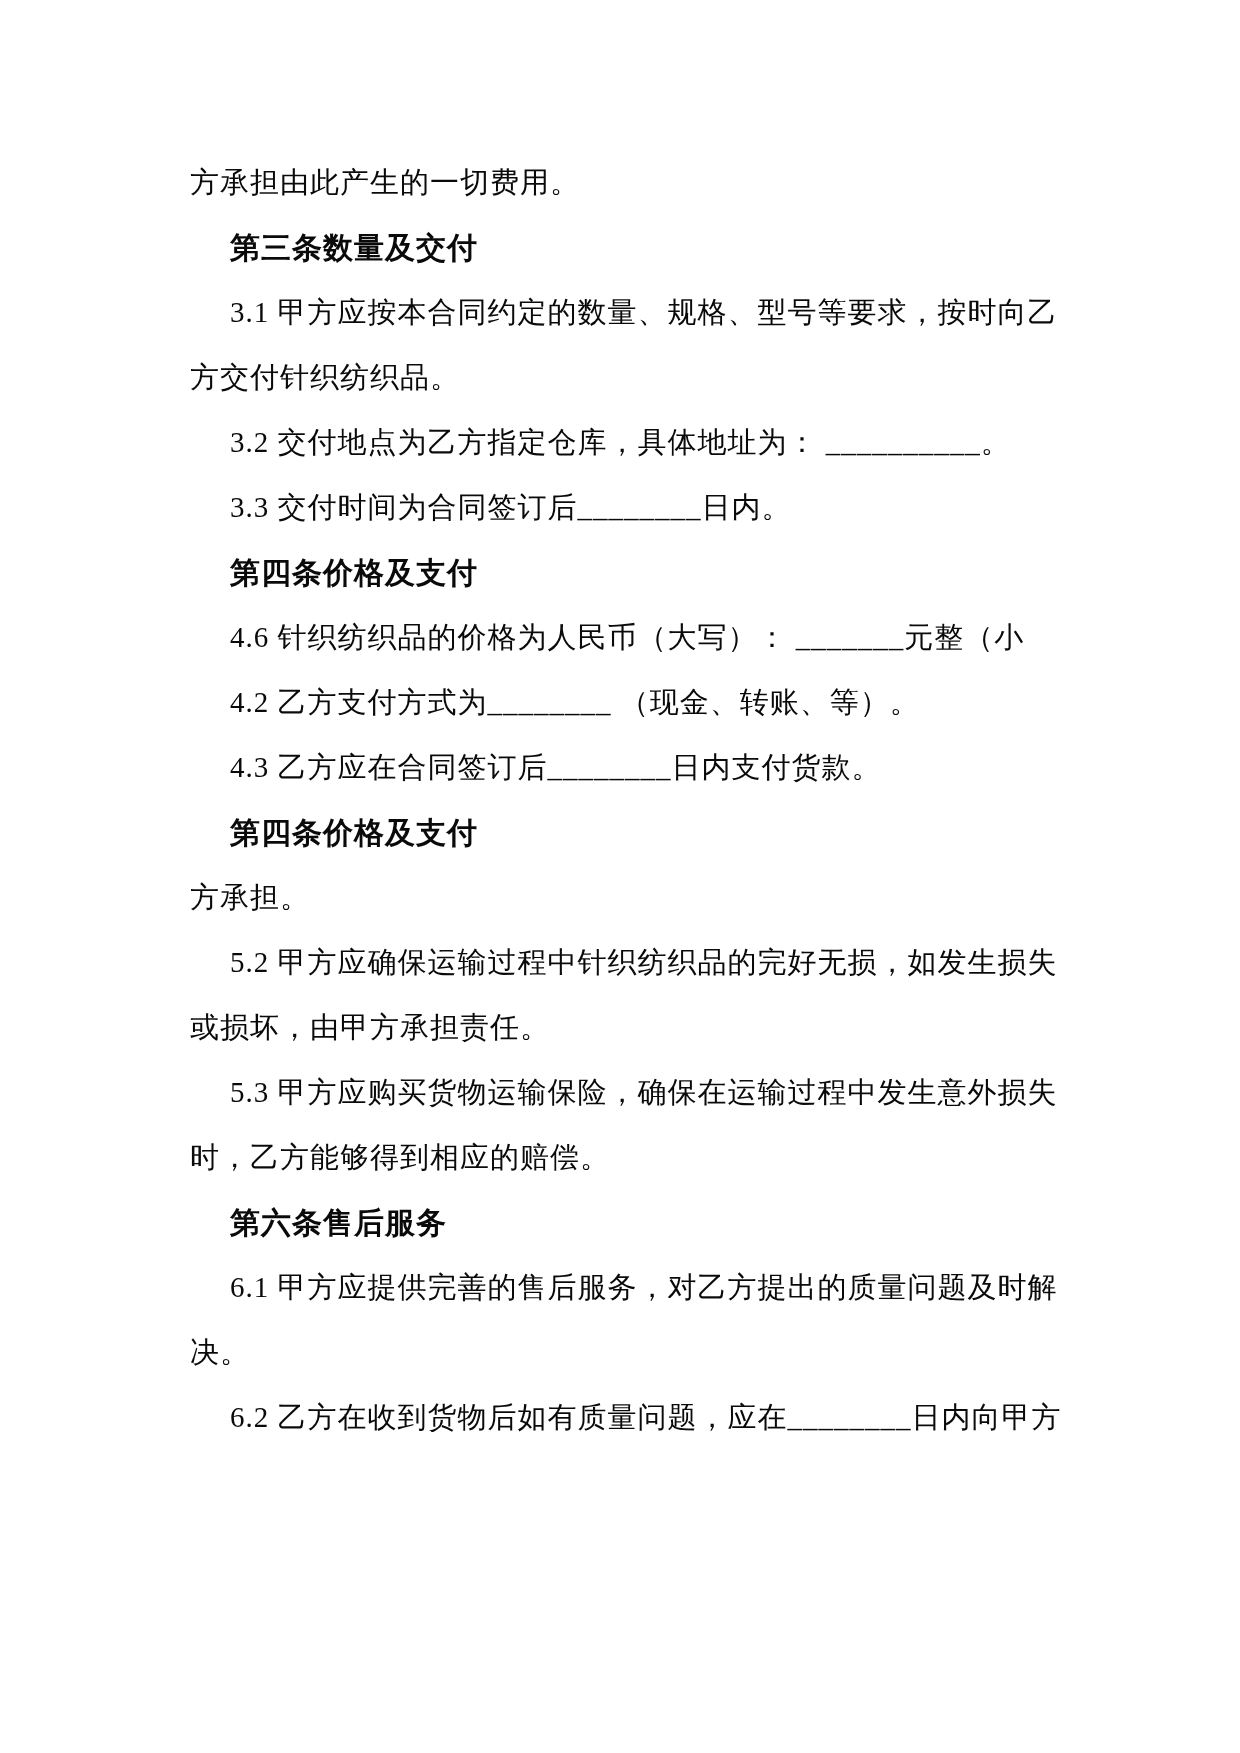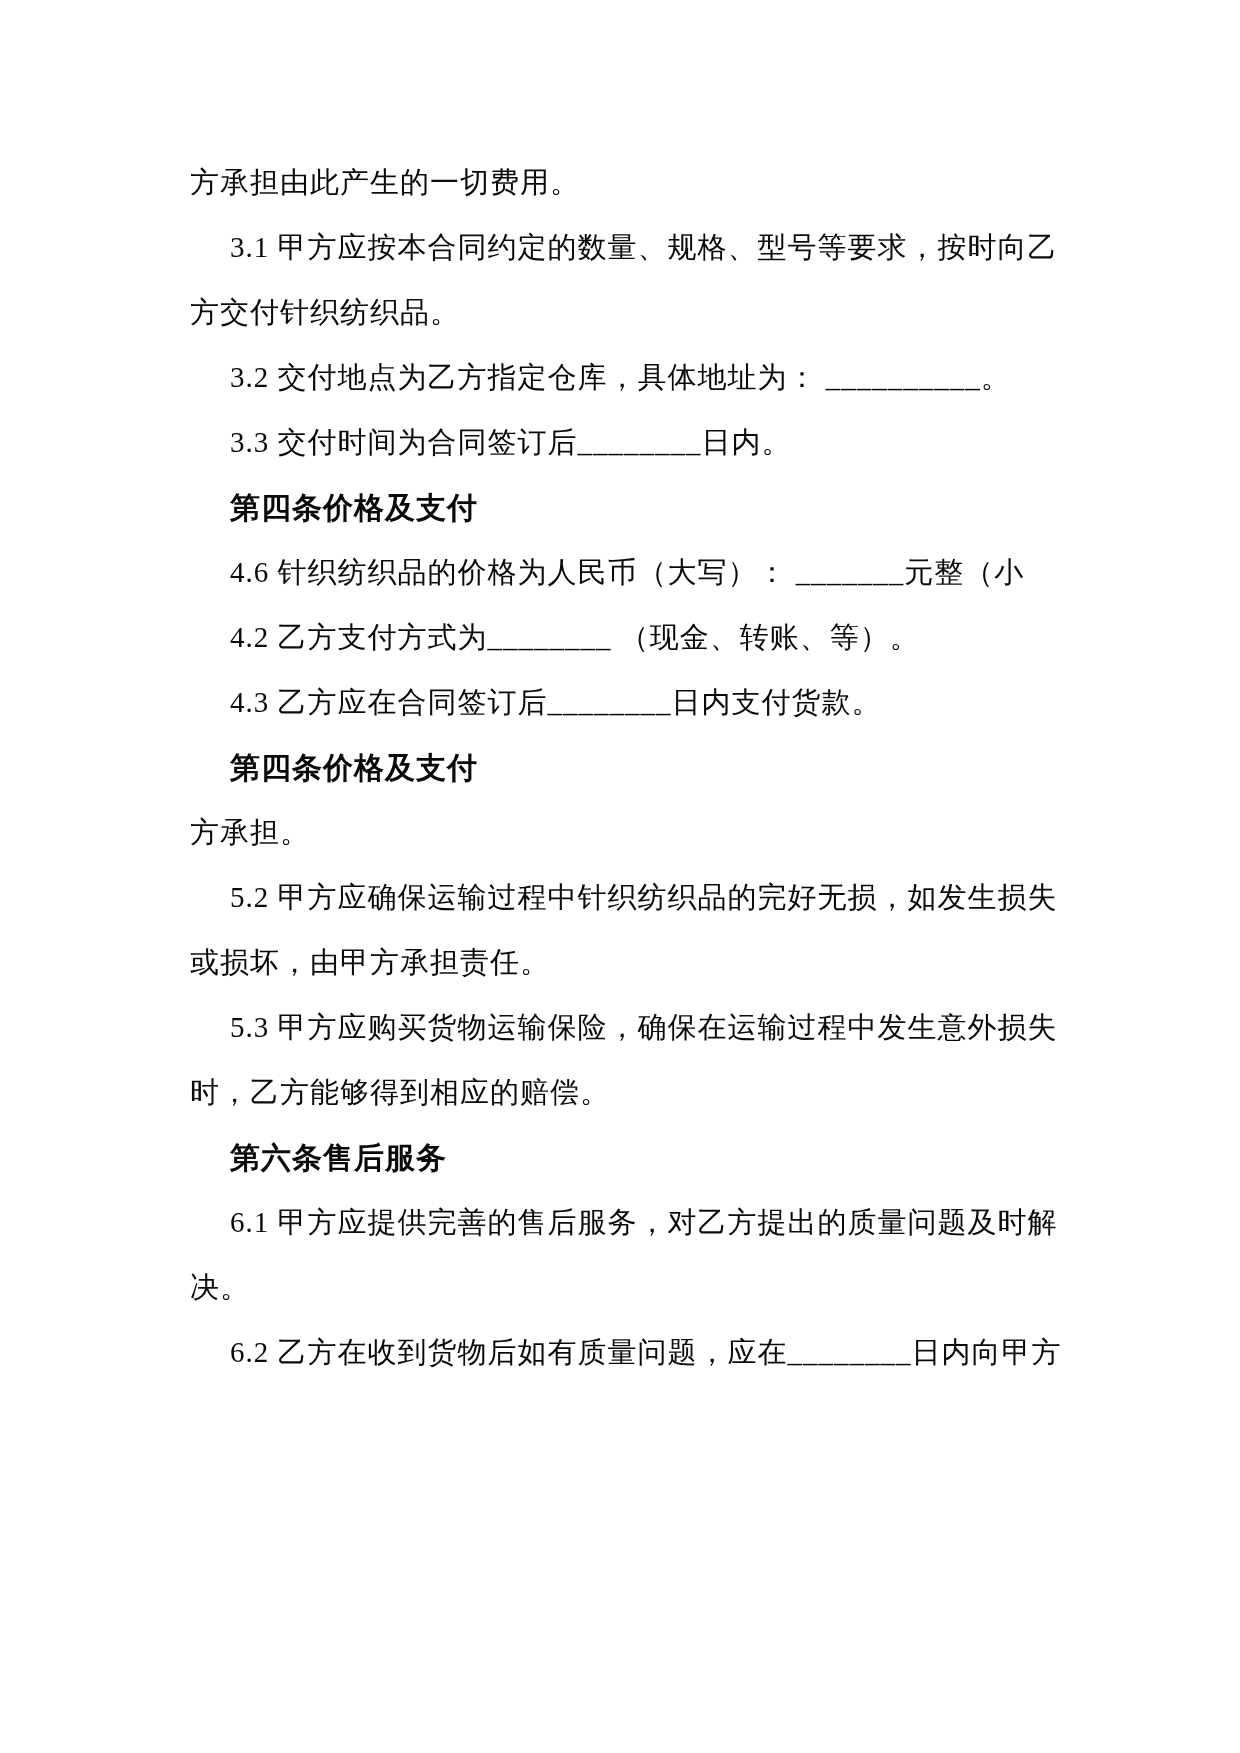--- a/index.html
+++ b/index.html
@@ -38,20 +38,21 @@
     font-size: 30px;
     letter-spacing: 1px;
   }
 </style>
 </head>
 <body>
 
 <div class="page">
   <div class="content">
     <div class="line">方承担由此产生的一切费用。</div>
+    <div class="line heading indent">第三条数量及交付</div>
     <div class="line indent">3.1 甲方应按本合同约定的数量、规格、型号等要求，按时向乙</div>
     <div class="line">方交付针织纺织品。</div>
     <div class="line indent">3.2 交付地点为乙方指定仓库，具体地址为： __________。</div>
     <div class="line indent">3.3 交付时间为合同签订后________日内。</div>
     <div class="line heading indent">第四条价格及支付</div>
     <div class="line indent">4.6 针织纺织品的价格为人民币（大写）： _______元整（小</div>
     <div class="line indent">4.2 乙方支付方式为________ （现金、转账、等）。</div>
     <div class="line indent">4.3 乙方应在合同签订后________日内支付货款。</div>
     <div class="line heading indent">第四条价格及支付</div>
     <div class="line">方承担。</div>

